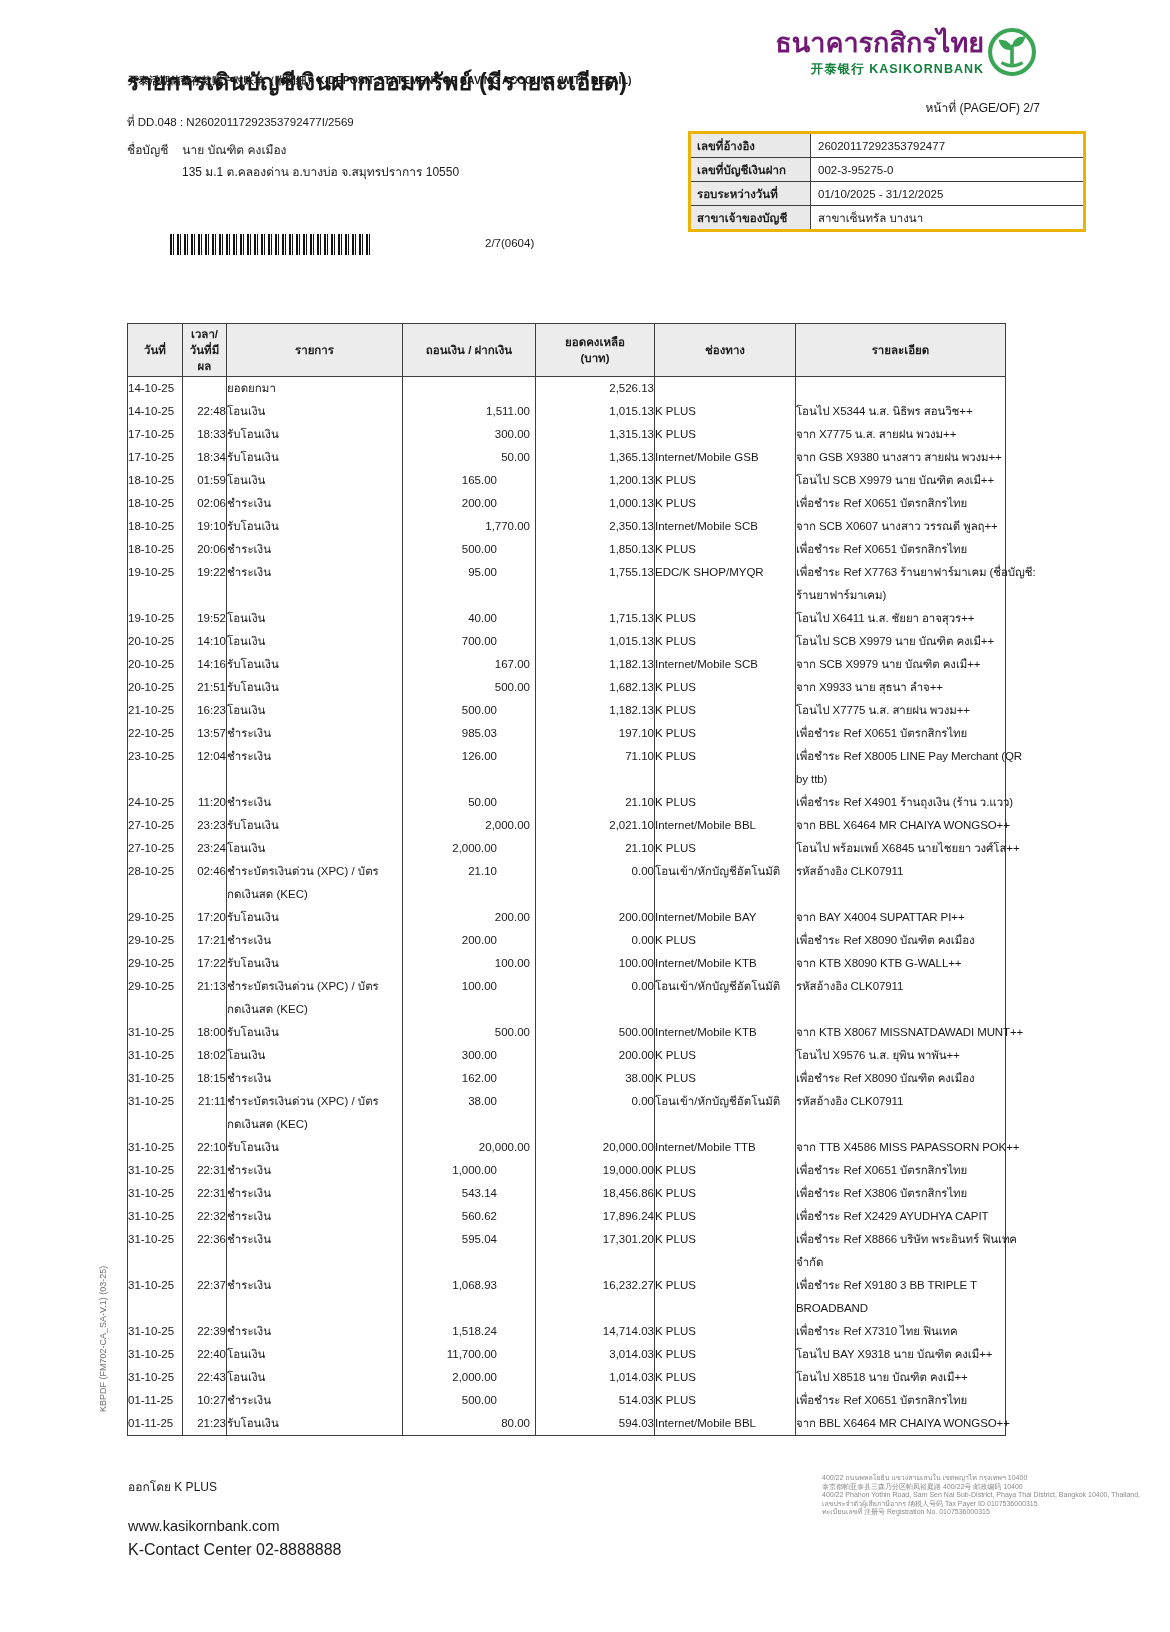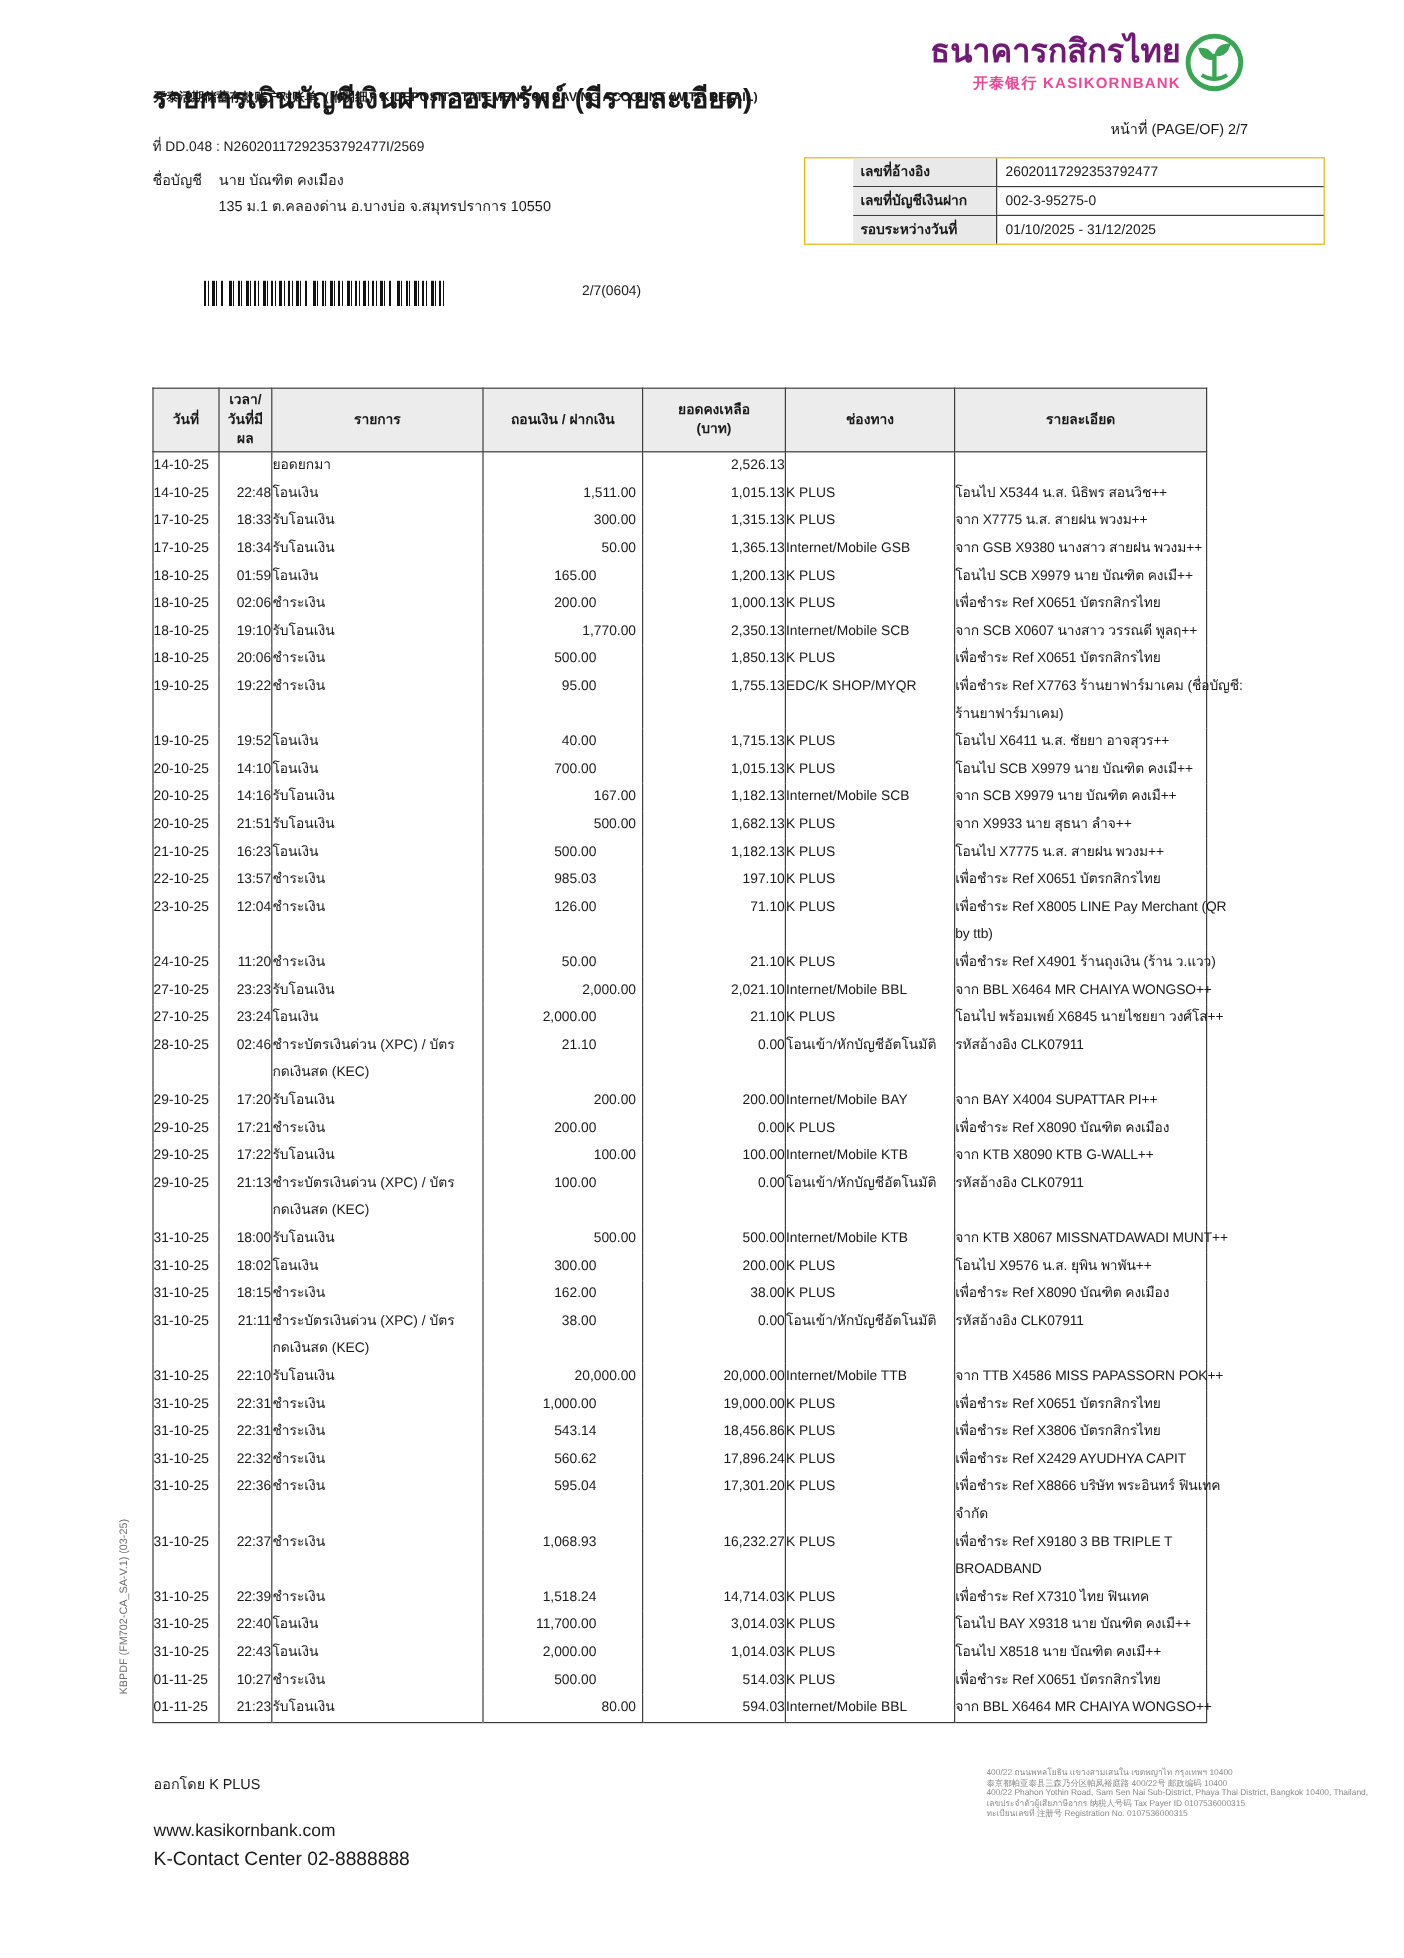--- a/index.html
+++ b/index.html
@@ -6,29 +6,29 @@
   body{
     width:1170px;height:1632px;position:relative;background:#ffffff;
     font-family:"Liberation Sans","DejaVu Sans",sans-serif;color:#1a1a1a;
     overflow:hidden;
   }
   .abs{position:absolute;}
   
   .title{left:127px;top:40px;font-size:23px;font-weight:bold;letter-spacing:.2px;margin-top:24px;}
   .subtitle{left:128px;top:74px;font-size:10.5px;font-weight:bold;}
   .bank-name{top:28px;right:186px;font-size:27px;font-weight:bold;color:#701a75;text-align:right;line-height:30px;}
-  .bank-sub{top:61px;right:186px;font-size:12.5px;font-weight:bold;color:#ec4899;letter-spacing:1px;text-align:right;}
+  .bank-sub{top:61px;right:186px;font-size:12.5px;font-weight:bold;color:#15803d;letter-spacing:1px;text-align:right;}
   .logo-circle{left:986px;top:26px;}
   .page-label{top:98px;right:130px;font-size:12px;}
   .doc-no{left:127px;top:113px;font-size:11.5px;}
   .acct-line{left:127px;top:140px;font-size:12px;}
   .acct-label{margin-right:14px;}
   .acct-addr{left:182px;top:162px;font-size:12px;}
   
-  .info-box{left:670px;top:131px;width:392px;border:1px solid #eab308;font-size:11.5px;padding-left:40px;}
+  .info-box{left:688px;top:131px;width:392px;border:3px solid #eab308;font-size:11.5px;}
   .info-row{display:flex;border-bottom:1px solid #3d3d3d;}
   .info-row:last-child{border-bottom:none;}
   .info-label{width:110px;background:#e9e9e9;font-weight:bold;padding:4px 3px 3px 6px;border-right:1px solid #3d3d3d;line-height:16px;}
   .info-value{flex:1;padding:4px 4px 3px 7px;line-height:16px;}
   
   .barcode{left:170px;top:234px;width:200px;height:21px;
     background:repeating-linear-gradient(90deg,
       #111 0px,#111 1.6px,#fff 1.6px,#fff 3.2px,
       #111 3.2px,#111 3.9px,#fff 3.9px,#fff 6.8px,
       #111 6.8px,#111 9.4px,#fff 9.4px,#fff 10.4px,
@@ -96,20 +96,24 @@
         <div class="info-value">26020117292353792477</div>
       </div>
       <div class="info-row">
         <div class="info-label">เลขที่บัญชีเงินฝาก</div>
         <div class="info-value">002-3-95275-0</div>
       </div>
       <div class="info-row">
         <div class="info-label">รอบระหว่างวันที่</div>
         <div class="info-value">01/10/2025 - 31/12/2025</div>
       </div>
+      <div class="info-row">
+        <div class="info-label">สาขาเจ้าของบัญชี</div>
+        <div class="info-value">สาขาเซ็นทรัล บางนา</div>
+      </div>
     </div>
 </div>
 
 <div class="abs barcode"></div>
 <div class="abs barcode-label">2/7(0604)</div>
 
 <div class="abs table-wrap">
   <table class="stmt">
     <colgroup>
       <col style="width:55px">

